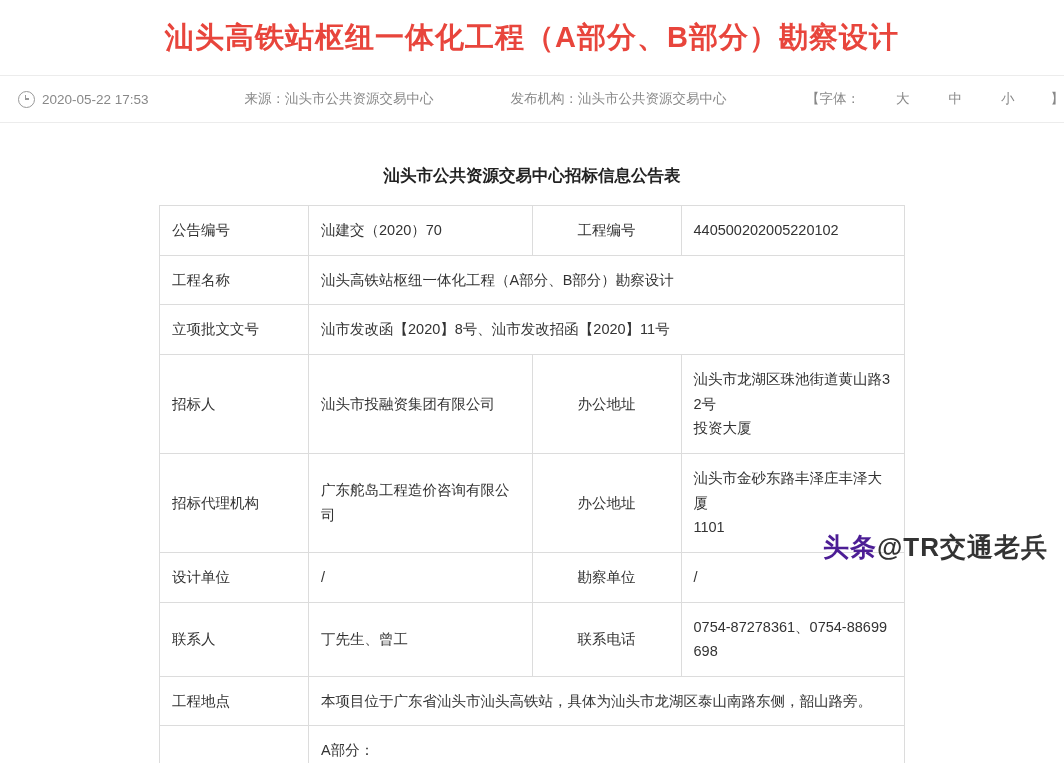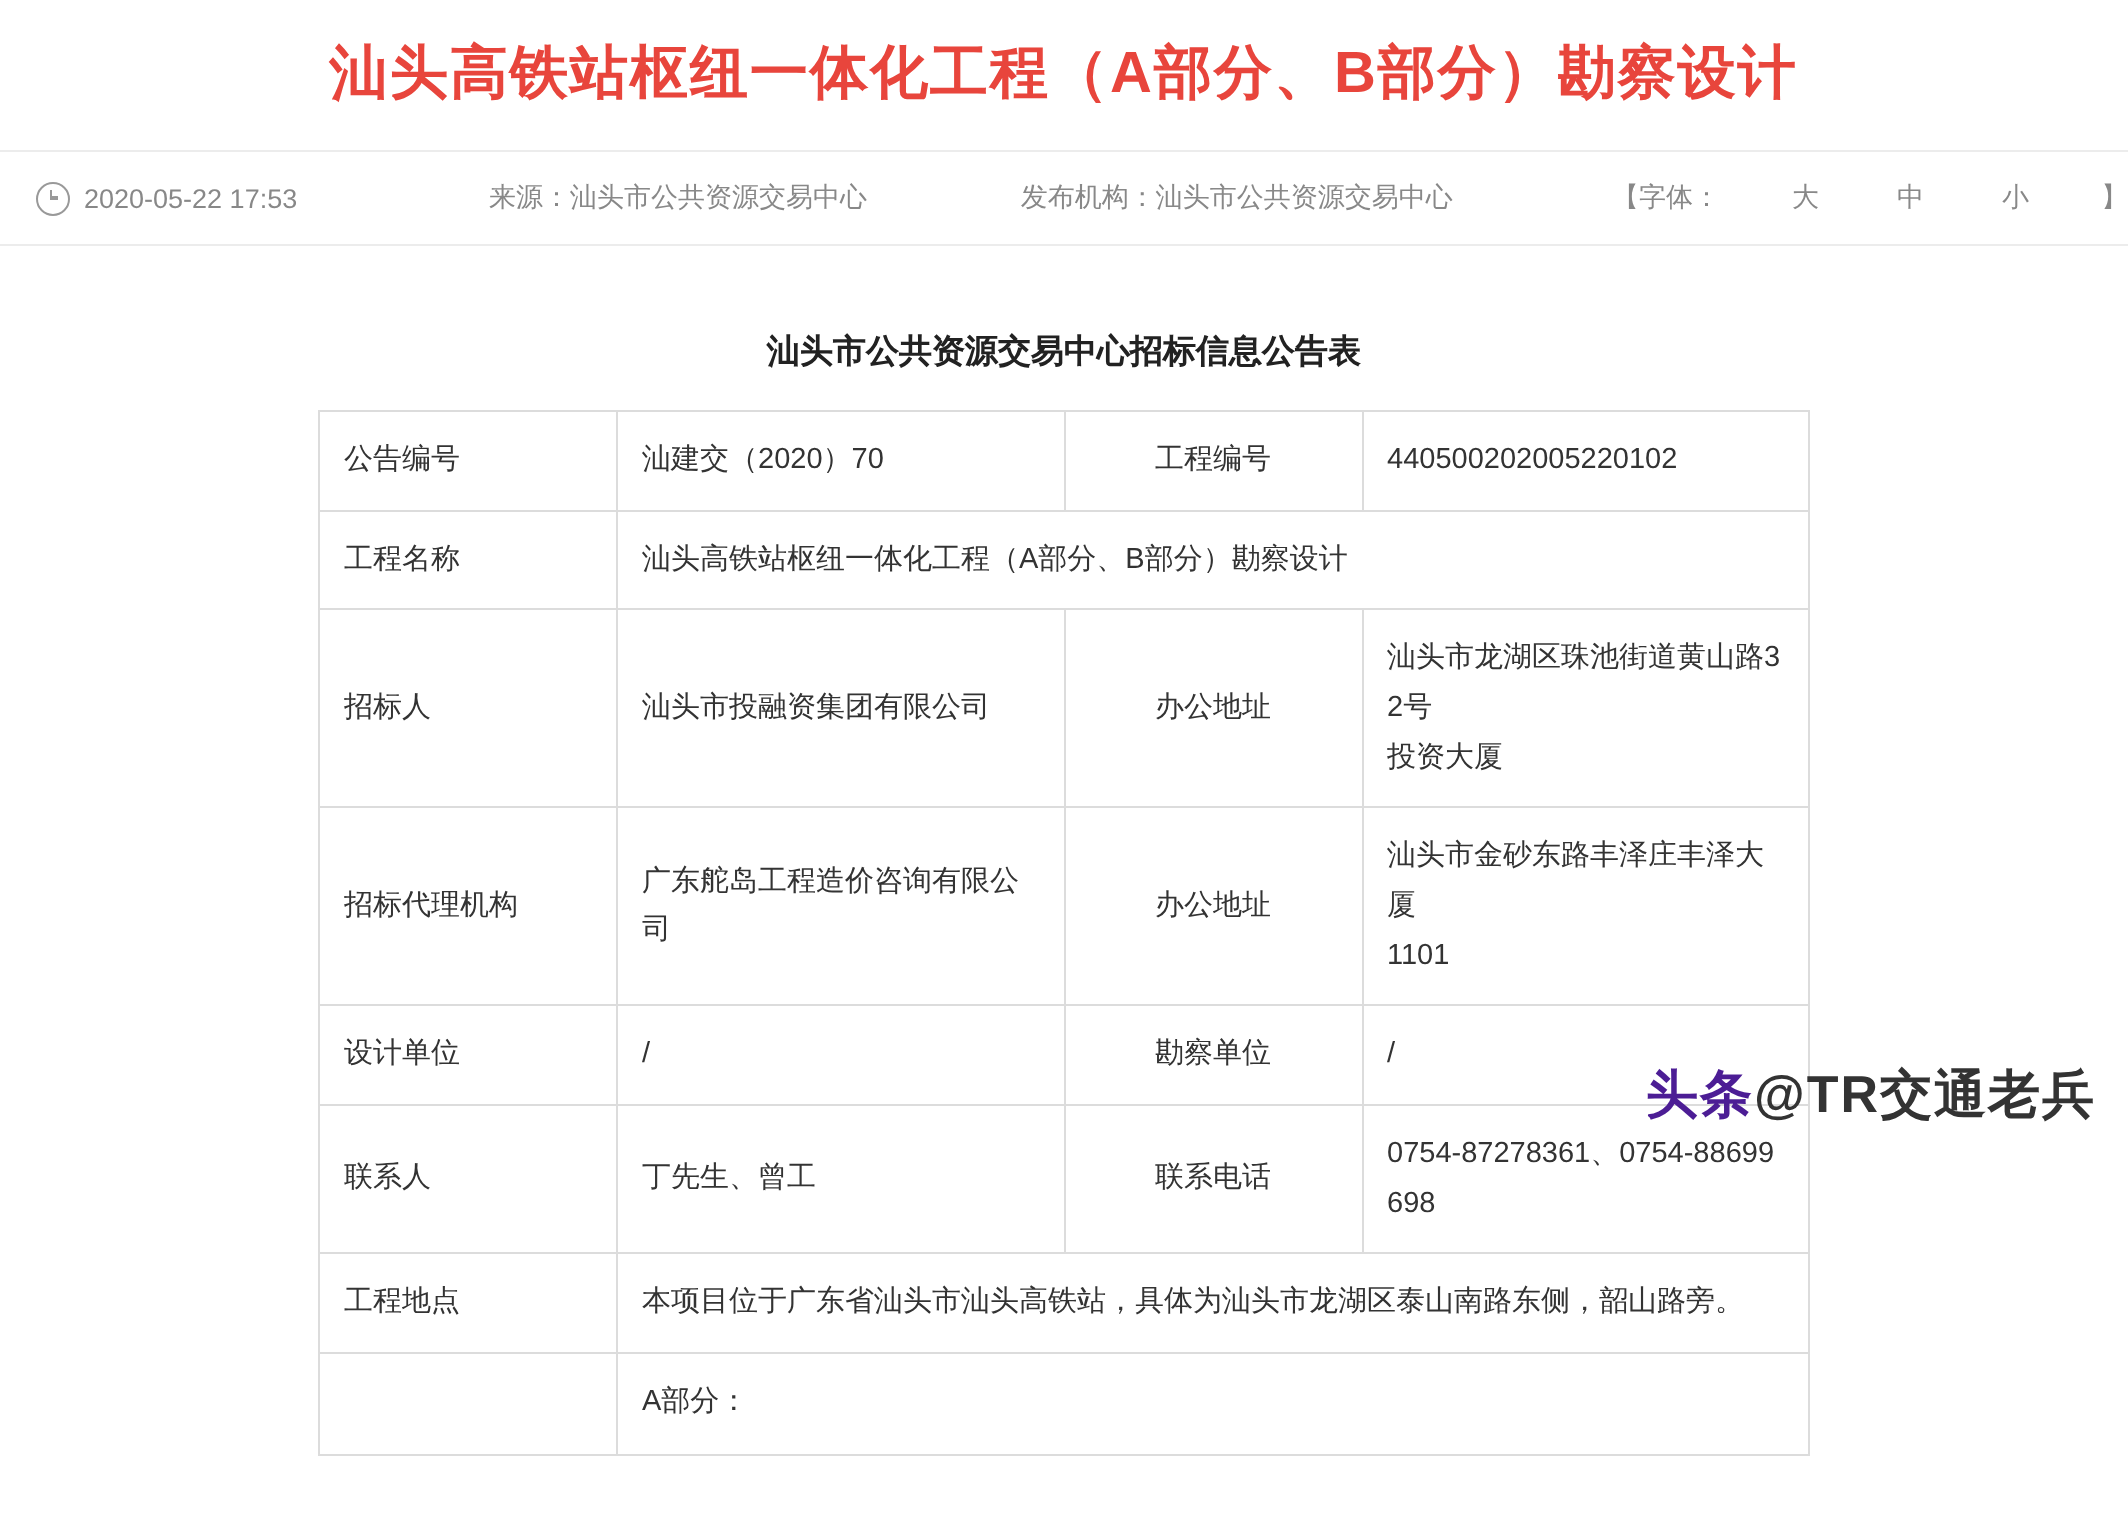--- a/index.html
+++ b/index.html
@@ -182,20 +182,24 @@
           <td class="lbl">公告编号</td>
           <td>汕建交（2020）70</td>
           <td class="lbl2">工程编号</td>
           <td>440500202005220102</td>
         </tr>
         <tr>
           <td class="lbl">工程名称</td>
           <td colspan="3">汕头高铁站枢纽一体化工程（A部分、B部分）勘察设计</td>
         </tr>
         <tr>
+          <td class="lbl">立项批文文号</td>
+          <td colspan="3">汕市发改函【2020】8号、汕市发改招函【2020】11号</td>
+        </tr>
+        <tr>
           <td class="lbl">招标人</td>
           <td>汕头市投融资集团有限公司</td>
           <td class="lbl2">办公地址</td>
           <td>
             <span class="cellline">汕头市龙湖区珠池街道黄山路32号</span>
             <span class="cellline">投资大厦</span>
           </td>
         </tr>
         <tr>
           <td class="lbl">招标代理机构</td>

